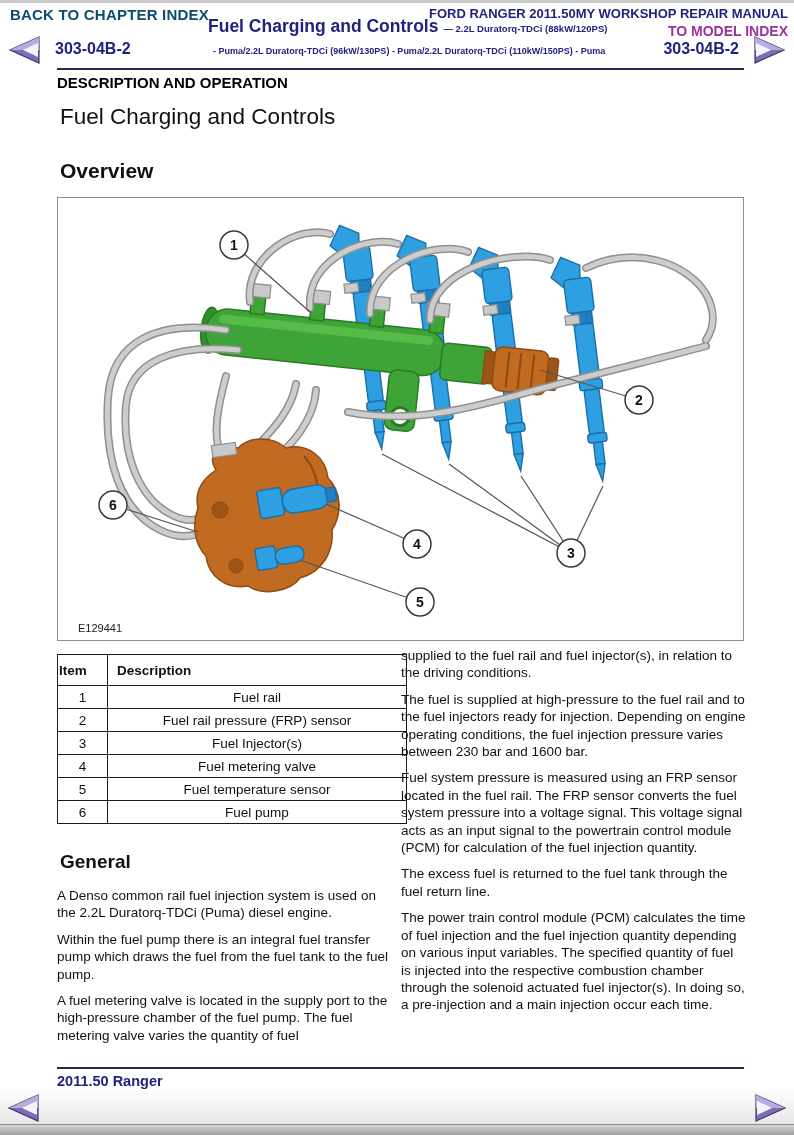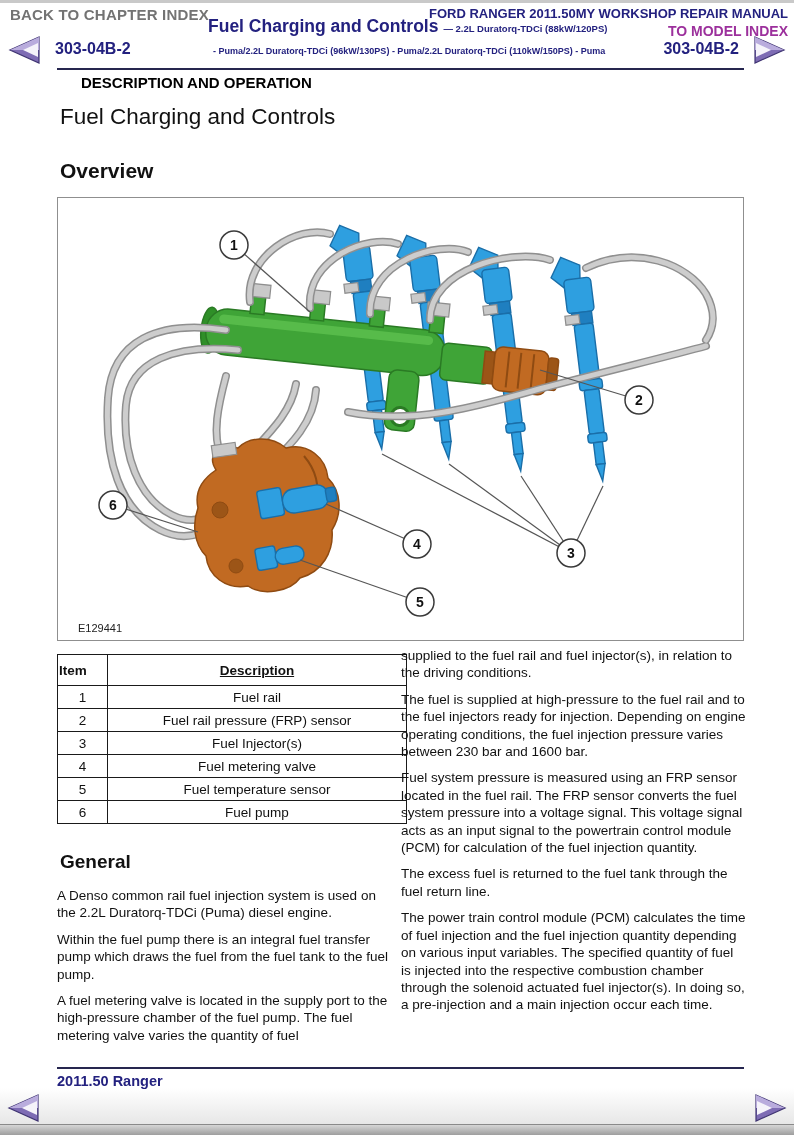--- a/index.html
+++ b/index.html
@@ -5,35 +5,35 @@
   html,body{margin:0;padding:0;}
   body{
     width:794px;height:1135px;position:relative;overflow:hidden;
     background:#ffffff;
     font-family:"Liberation Sans","DejaVu Sans",sans-serif;
     color:#111;
   }
   .abs{position:absolute;}
   
   .top-strip{top:0;left:0;width:794px;height:3px;background:#c9c9c9;}
-  .back-link{top:6px;left:10px;font-size:15px;font-weight:bold;color:#737373;letter-spacing:.2px;cursor:pointer;}
+  .back-link{top:6px;left:10px;font-size:15px;font-weight:bold;color:#0c4a6e;letter-spacing:.2px;cursor:pointer;}
   .manual-title{top:6px;right:6px;font-size:13px;font-weight:bold;color:#23217f;}
   .model-index{top:23px;right:6px;font-size:14px;font-weight:bold;color:#9c309c;cursor:pointer;}
   .title-row{top:16px;left:208px;display:flex;align-items:baseline;gap:5px;white-space:nowrap;}
   .section-title{font-size:17.5px;font-weight:bold;color:#23217f;}
   .section-subtitle{font-size:9.5px;font-weight:bold;color:#23217f;}
   .variant-line{top:46px;left:213px;font-size:9px;font-weight:bold;color:#23217f;white-space:nowrap;}
   .code-left{top:40px;left:55px;font-size:16px;font-weight:bold;color:#23217f;}
   .code-right{top:40px;right:55px;font-size:16px;font-weight:bold;color:#23217f;}
   .nav-arrow{width:34px;height:28px;cursor:pointer;}
   .arrow-top-left{top:36px;left:7px;}
   .arrow-top-right{top:36px;right:7px;}
   .header-rule{top:68px;left:57px;width:687px;height:2px;background:#26264f;}
   
-  .kicker{top:74px;left:57px;font-size:15px;font-weight:bold;color:#000;margin-left:24px;}
+  .kicker{top:74px;left:57px;font-size:15px;font-weight:bold;color:#000;}
   .page-title{top:104px;left:60px;font-size:22.5px;font-weight:400;color:#111;}
   .overview-heading{top:159px;left:60px;font-size:21px;font-weight:bold;}
   
   .figure{top:197px;left:57px;width:685px;height:442px;border:1px solid #8f8f8f;background:#fff;}
   .figure svg{display:block;}
   .pipe-o{fill:none;stroke:#8f8f8f;stroke-width:8;stroke-linecap:round;}
   .pipe-i{fill:none;stroke:#cdcdcd;stroke-width:5;stroke-linecap:round;}
   .blu{fill:#2e9fe0;stroke:#1a6ea8;stroke-width:1.4;}
   .blu-d{fill:#1f7fc0;stroke:#1a6ea8;stroke-width:1.4;}
   .grn{fill:#3fa437;stroke:#2a7a24;stroke-width:1.5;}
@@ -229,21 +229,21 @@
 
   <text class="fig-label" x="20" y="434">E129441</text>
 </svg>
 </div>
 
 <div class="abs parts-table">
   <table>
     <tbody>
         <tr>
       <th class="col-item">Item</th>
-      <th class="col-desc" style="text-align:center;text-decoration:underline;">Description</th>
+      <th class="col-desc" style="">Description</th>
     </tr>
     <tr>
       <td class="col-item">1</td>
       <td class="col-desc">Fuel rail</td>
     </tr>
     <tr>
       <td class="col-item">2</td>
       <td class="col-desc">Fuel rail pressure (FRP) sensor</td>
     </tr>
     <tr>

